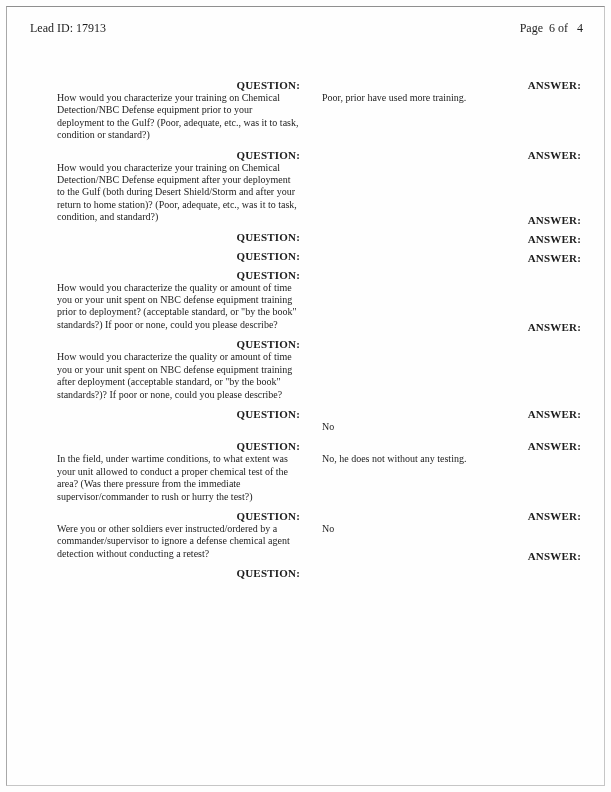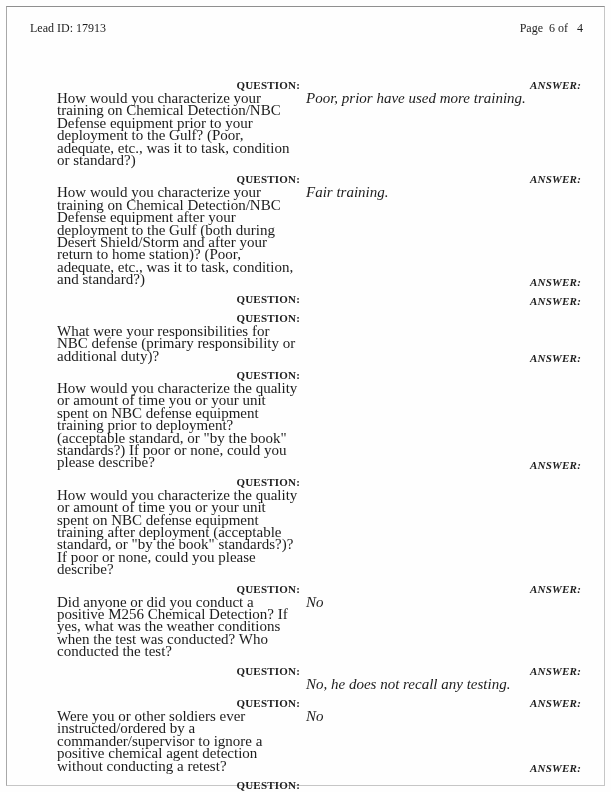--- a/index.html
+++ b/index.html
@@ -45,35 +45,34 @@
     display: flex;
     align-items: flex-start;
     margin-bottom: 7px;
   }
   .q-col {
     width: 243px;
     flex: none;
   }
   .a-col {
     flex: 1;
-    margin-left: 6px;
+    margin-left: 22px;
     min-width: 0;
-    font-style: italic;
   }
   .a-col.raised {
     margin-top: -17px;
   }
   .qa-label {
     font-weight: 700;
     font-size: 11px;
     letter-spacing: 0.2px;
     text-align: right;
   }
   .q-text, .a-text {
-    font-size: 15px;
+    font-size: 10px;
     line-height: 12.4px;
     margin-top: 1px;
   }
 </style>
 </head>
 <body>
 
 <div class="page">
   <div class="scan-frame"></div>
 
@@ -94,38 +93,36 @@
       </div>
     </div>
 
     <div class="qa-row">
       <div class="q-col">
         <div class="qa-label">QUESTION:</div>
         <div class="q-text">How would you characterize your training on Chemical Detection/NBC Defense equipment after your deployment to the Gulf  (both during Desert Shield/Storm and after your return to home station)? (Poor, adequate, etc., was it to task, condition, and standard?)</div>
       </div>
       <div class="a-col">
         <div class="qa-label">ANSWER:</div>
-        <div class="a-text">Fair training.</div>
       </div>
     </div>
 
     <div class="qa-row">
       <div class="q-col">
         <div class="qa-label">QUESTION:</div>
       </div>
       <div class="a-col raised">
         <div class="qa-label">ANSWER:</div>
         <div class="a-text"></div>
       </div>
     </div>
 
     <div class="qa-row">
       <div class="q-col">
         <div class="qa-label">QUESTION:</div>
-        <div class="q-text">What were your responsibilities for NBC defense (primary responsibility or additional duty)?</div>
       </div>
       <div class="a-col raised">
         <div class="qa-label">ANSWER:</div>
         <div class="a-text"></div>
       </div>
     </div>
 
     <div class="qa-row">
       <div class="q-col">
         <div class="qa-label">QUESTION:</div>
@@ -144,42 +141,42 @@
       </div>
       <div class="a-col raised">
         <div class="qa-label">ANSWER:</div>
         <div class="a-text"></div>
       </div>
     </div>
 
     <div class="qa-row">
       <div class="q-col">
         <div class="qa-label">QUESTION:</div>
-        <div class="q-text">Did anyone or did you conduct a positive M256 Chemical Detection?  If yes, what was the weather conditions when the test was conducted?  Who conducted the test?</div>
       </div>
       <div class="a-col">
         <div class="qa-label">ANSWER:</div>
         <div class="a-text">No</div>
       </div>
     </div>
 
     <div class="qa-row">
       <div class="q-col">
         <div class="qa-label">QUESTION:</div>
+        <div class="q-text">In the field, under wartime conditions, to what extent was your unit allowed to conduct a proper chemical test of the area?  (Was there pressure from the immediate supervisor/commander to rush or hurry the test?)</div>
       </div>
       <div class="a-col">
         <div class="qa-label">ANSWER:</div>
-        <div class="a-text">No, he does not recall any testing.</div>
+        <div class="a-text">No, he does not without any testing.</div>
       </div>
     </div>
 
     <div class="qa-row">
       <div class="q-col">
         <div class="qa-label">QUESTION:</div>
-        <div class="q-text">Were you or other soldiers ever instructed/ordered by a commander/supervisor to ignore a positive chemical agent detection without conducting a retest?</div>
+        <div class="q-text">Were you or other soldiers ever instructed/ordered by a commander/supervisor to ignore a defense chemical agent detection without conducting a retest?</div>
       </div>
       <div class="a-col">
         <div class="qa-label">ANSWER:</div>
         <div class="a-text">No</div>
       </div>
     </div>
 
     <div class="qa-row">
       <div class="q-col">
         <div class="qa-label">QUESTION:</div>

